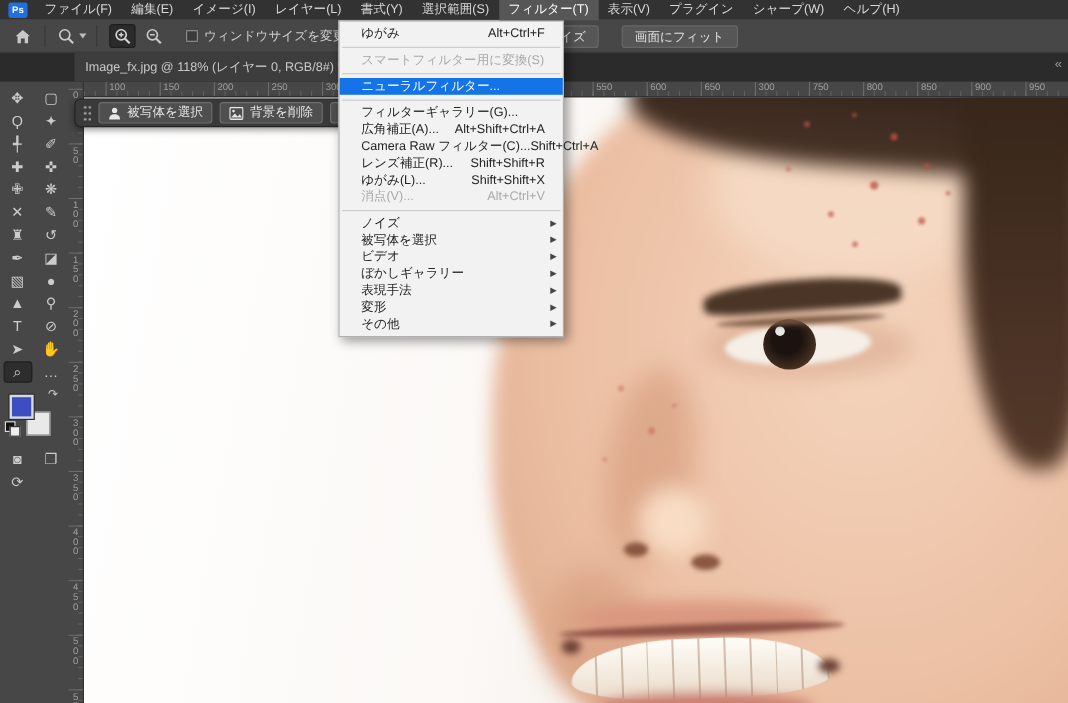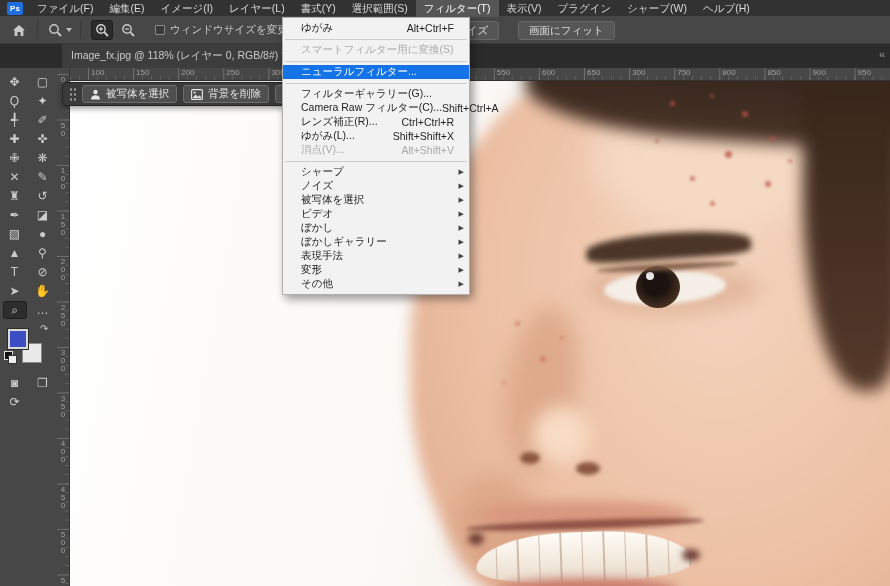--- a/index.html
+++ b/index.html
@@ -504,80 +504,75 @@
         
         
       </div>
 
       <div class="mrow item">
         <span class="mlabel">フィルターギャラリー(G)...</span>
         <span class="mshortcut"></span>
 
       </div>
 
+      <div class="mrow item">
+        <span class="mlabel">広角補正(A)...</span>
+        <span class="mshortcut">Alt+Shift+Ctrl+A</span>
+
+      </div>
 
       <div class="mrow item">
         <span class="mlabel">Camera Raw フィルター(C)...</span>
         <span class="mshortcut">Shift+Ctrl+A</span>
 
       </div>
 
       <div class="mrow item">
         <span class="mlabel">レンズ補正(R)...</span>
-        <span class="mshortcut">Ctrl+Ctrl+R</span>
+        <span class="mshortcut">Shift+Shift+R</span>
 
       </div>
 
       <div class="mrow item">
         <span class="mlabel">ゆがみ(L)...</span>
         <span class="mshortcut">Shift+Shift+X</span>
 
       </div>
 
       <div class="mrow item disabled">
         <span class="mlabel">消点(V)...</span>
-        <span class="mshortcut">Alt+Shift+V</span>
+        <span class="mshortcut">Alt+Ctrl+V</span>
 
       </div>
 
       <div class="mrow separator">
         
         
         
       </div>
 
-      <div class="mrow submenu">
-        <span class="mlabel">シャープ</span>
-        <span class="mshortcut"></span>
-        <span class="marrow">▶</span>
-      </div>
 
       <div class="mrow submenu">
         <span class="mlabel">ノイズ</span>
         <span class="mshortcut"></span>
         <span class="marrow">▶</span>
       </div>
 
       <div class="mrow submenu">
         <span class="mlabel">被写体を選択</span>
         <span class="mshortcut"></span>
         <span class="marrow">▶</span>
       </div>
 
       <div class="mrow submenu">
         <span class="mlabel">ビデオ</span>
         <span class="mshortcut"></span>
         <span class="marrow">▶</span>
       </div>
 
-      <div class="mrow submenu">
-        <span class="mlabel">ぼかし</span>
-        <span class="mshortcut"></span>
-        <span class="marrow">▶</span>
-      </div>
 
       <div class="mrow submenu">
         <span class="mlabel">ぼかしギャラリー</span>
         <span class="mshortcut"></span>
         <span class="marrow">▶</span>
       </div>
 
       <div class="mrow submenu">
         <span class="mlabel">表現手法</span>
         <span class="mshortcut"></span>

